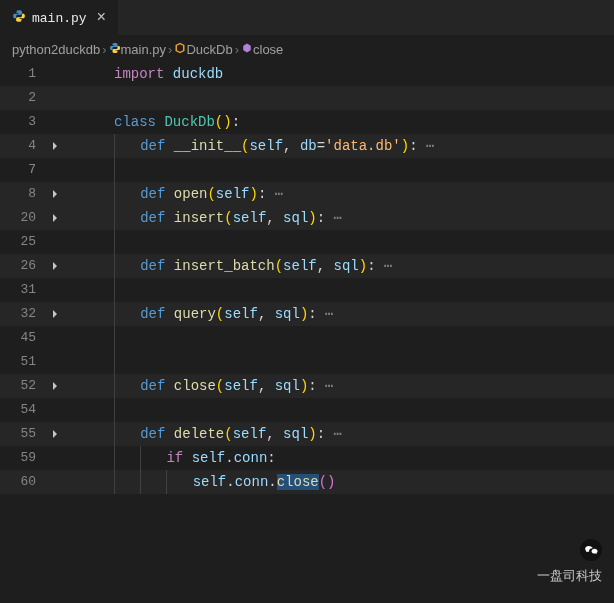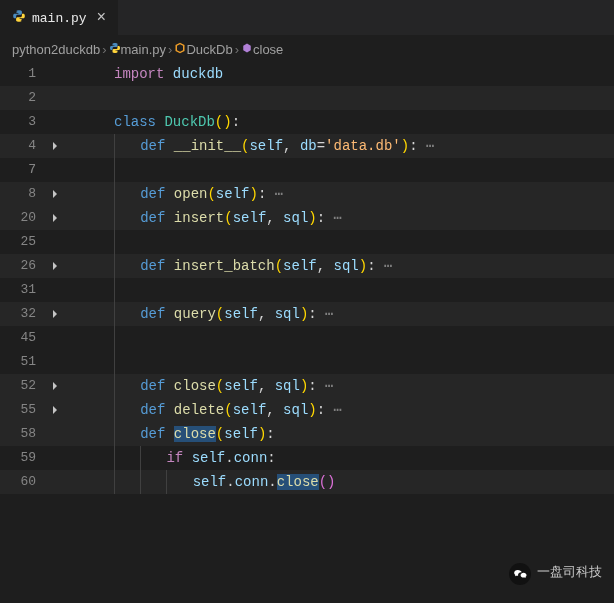--- a/index.html
+++ b/index.html
@@ -97,25 +97,26 @@
   .paren { color: #ffd700; }
   .paren2 { color: #da70d6; }
   .op { color: #d4d4d4; }
   .dots { color: #808080; }
   .sel { background: #264f78; }
   .watermark {
     position: absolute;
     right: 12px;
     bottom: 18px;
     display: flex;
-    align-items: flex-start;
+    align-items: flex-end;
     gap: 6px;
     color: #c8c8c8;
     font-family: 'Microsoft YaHei', sans-serif;
     font-size: 13px;
+    flex-direction: column;
   }
   .wm-icon {
     width: 22px; height: 22px; border-radius: 50%;
     background: #111; display: flex; align-items: center; justify-content: center;
     color: #fff; font-size: 11px;
   }
 </style>
 </head>
 <body>
 
@@ -246,33 +247,33 @@
     </div>
     <div class="line stripe">
       <div class="gutter">52</div>
       <div class="fold-gutter">
         <svg width="10" height="10" viewBox="0 0 10 10">
           <path fill="#c5c5c5" d="M3 1l4 4-4 4z"></path>
         </svg>
       </div>
       <div class="code"><span class="indent-guide"></span>   <span class="kw2">def</span><span class="op"> </span><span class="fn">close</span><span class="paren">(</span><span class="var">self</span><span class="op">, </span><span class="var">sql</span><span class="paren">)</span><span class="op">:</span><span class="dots"> ⋯</span></div>
     </div>
+    <div class="line">
+      <div class="gutter">54</div>
+      <div class="fold-gutter"></div>
+      <div class="code"><span class="indent-guide"></span>   </div>
+    </div>
     <div class="line stripe">
       <div class="gutter">55</div>
       <div class="fold-gutter">
         <svg width="10" height="10" viewBox="0 0 10 10">
           <path fill="#c5c5c5" d="M3 1l4 4-4 4z"></path>
         </svg>
       </div>
       <div class="code"><span class="indent-guide"></span>   <span class="kw2">def</span><span class="op"> </span><span class="fn">delete</span><span class="paren">(</span><span class="var">self</span><span class="op">, </span><span class="var">sql</span><span class="paren">)</span><span class="op">:</span><span class="dots"> ⋯</span></div>
-    </div>
-    <div class="line stripe">
-      <div class="gutter">58</div>
-      <div class="fold-gutter"></div>
-      <div class="code"><span class="indent-guide"></span>   <span class="kw2">def</span><span class="op"> </span><span class="fn"><span class="sel">close</span></span><span class="paren">(</span><span class="var">self</span><span class="paren">)</span><span class="op">:</span></div>
     </div>
     <div class="line">
       <div class="gutter">59</div>
       <div class="fold-gutter"></div>
       <div class="code"><span class="indent-guide"></span>   <span class="indent-guide"></span>   <span class="kw">if</span><span class="op"> </span><span class="var">self</span><span class="op">.</span><span class="var">conn</span><span class="op">:</span></div>
     </div>
     <div class="line stripe">
       <div class="gutter">60</div>
       <div class="fold-gutter"></div>
       <div class="code"><span class="indent-guide"></span>   <span class="indent-guide"></span>   <span class="indent-guide"></span>   <span class="var">self</span><span class="op">.</span><span class="var">conn</span><span class="op">.</span><span class="fn"><span class="sel">close</span></span><span class="paren2">()</span></div>

